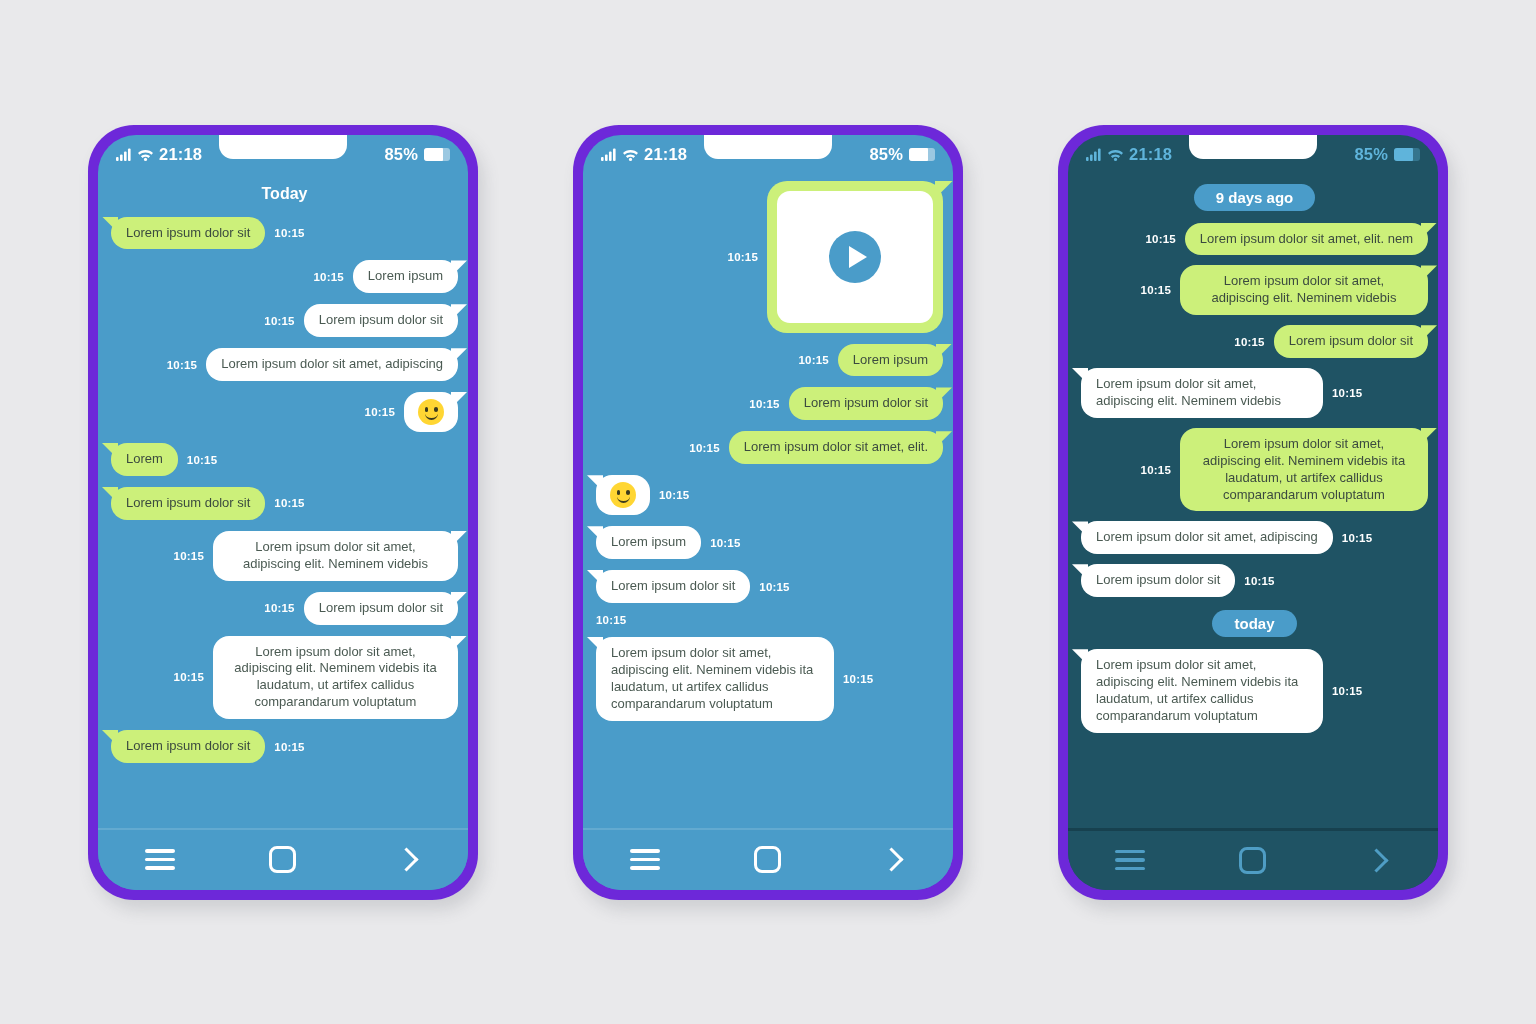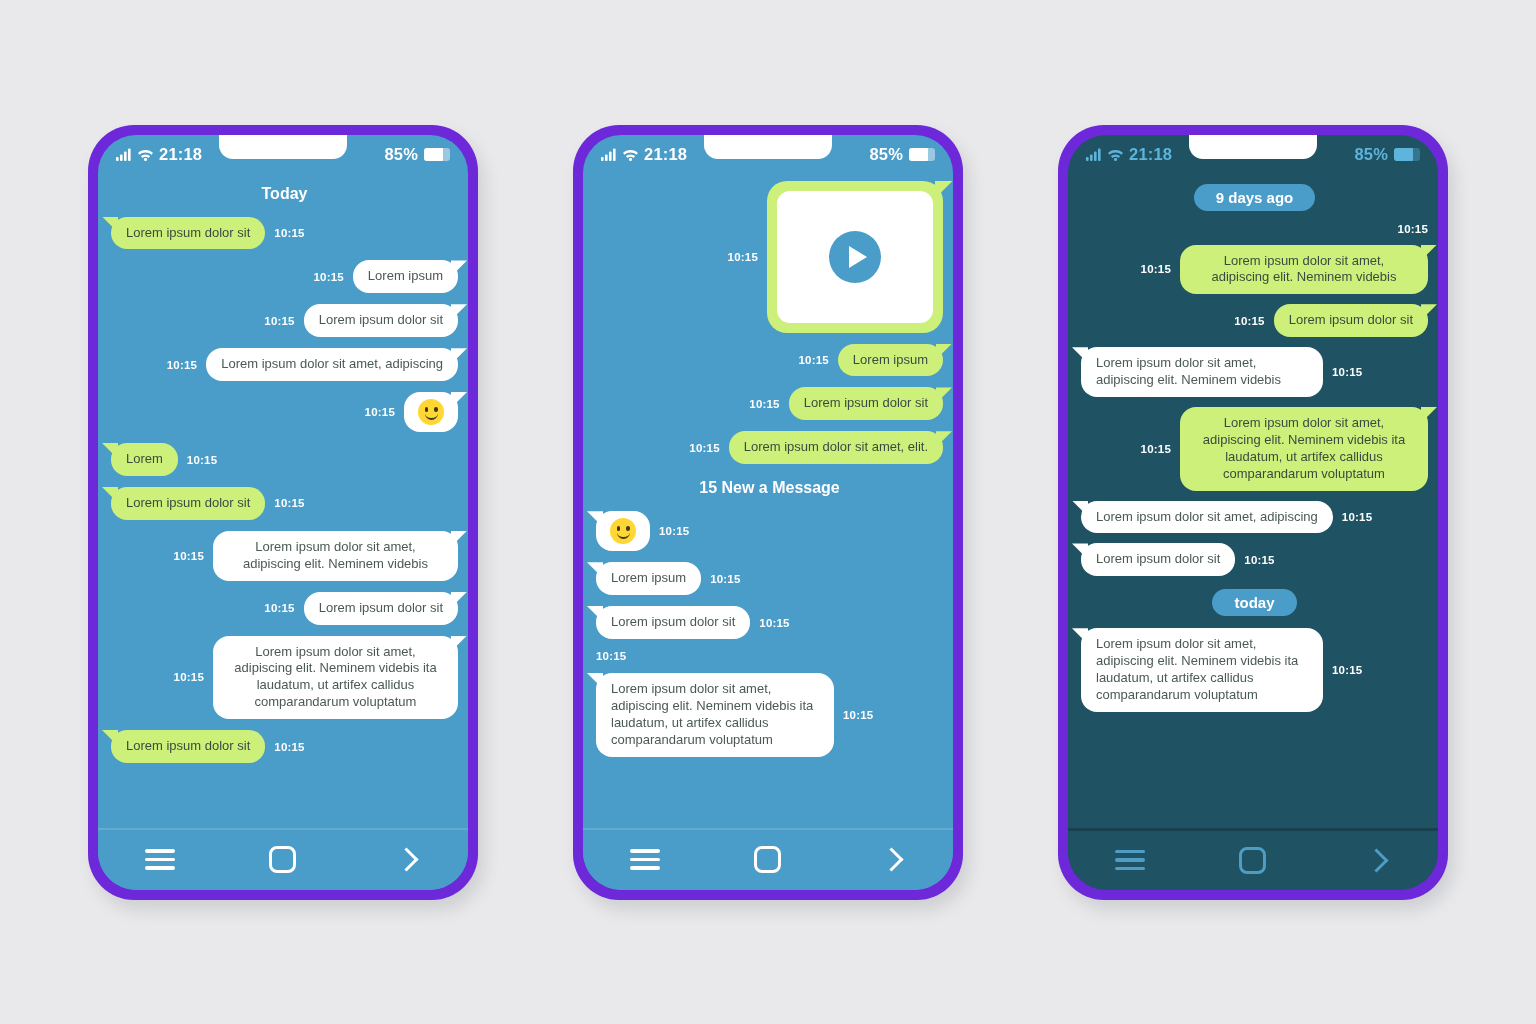--- a/index.html
+++ b/index.html
@@ -396,21 +396,20 @@
         <div class="row right">
           <div class="time">10:15</div>
           <div class="bubble green tail-r">Lorem ipsum dolor sit</div>
         </div>
 
         <div class="row right">
           <div class="time">10:15</div>
           <div class="bubble green tail-r">Lorem ipsum dolor sit amet, elit.</div>
         </div>
 
-        <div class="divider">15 New a Message</div>
 
         <div class="row left">
           <div class="bubble white tail-l emoji">
             <span class="smiley">
                 <i class="e1"></i>
                 <i class="e2"></i>
                 <i class="m"></i>
               </span>
           </div>
           <div class="time">10:15</div>
@@ -479,20 +478,21 @@
         </div>
       </div>
 
       <div class="chat tight">
         <div class="pill-row">
           <span class="pill">9 days ago</span>
         </div>
 
         <div class="row right">
           <div class="time">10:15</div>
+          <div class="bubble green tail-r">Lorem ipsum dolor sit amet, elit. nem</div>
         </div>
 
         <div class="row right">
           <div class="time">10:15</div>
           <div class="bubble green tail-r ta-c" style="max-width:248px">Lorem ipsum dolor sit amet, adipiscing elit. Neminem videbis</div>
         </div>
 
         <div class="row right">
           <div class="time">10:15</div>
           <div class="bubble green tail-r">Lorem ipsum dolor sit</div>

